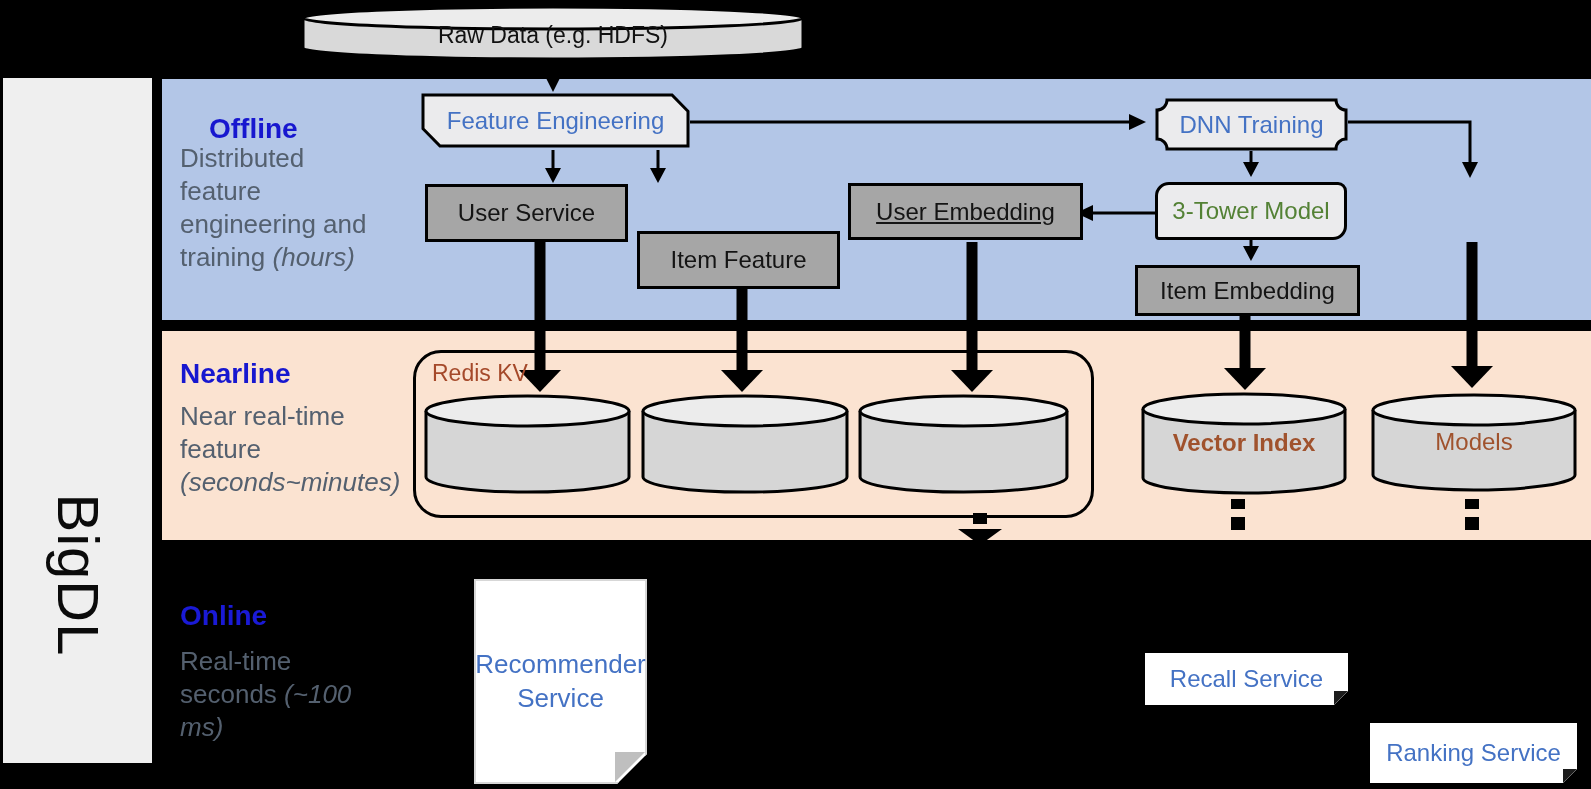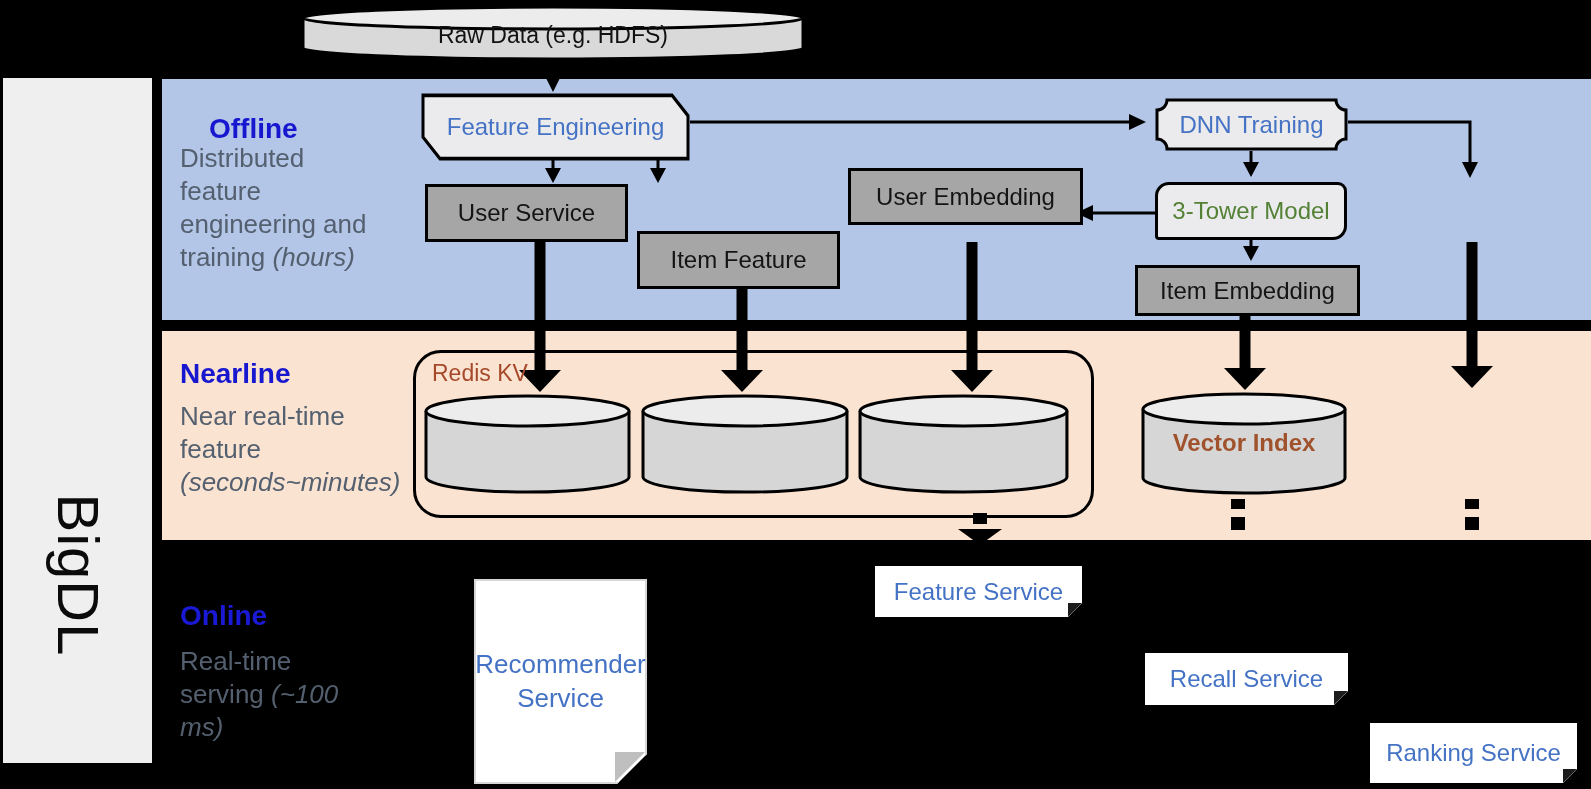--- a/index.html
+++ b/index.html
@@ -127,45 +127,45 @@
   </div>
 
   <div class="abs sec-title" style="left:180px;top:358px;">Nearline</div>
   <div class="abs sec-desc" style="left:180px;top:400px;width:218px;">
     <span>Near real-time feature</span>
     <span class="dur">(seconds~minutes)</span>
   </div>
 
   <div class="abs sec-title on-black" style="left:180px;top:600px;">Online</div>
   <div class="abs sec-desc" style="left:180px;top:645px;width:175px;">
-    <span>Real-time serving</span>
+    <span>Real-time seconds</span>
     <span class="dur">(~100 ms)</span>
   </div>
 
-  <div class="abs node" style="left:421px;top:93px;width:269px;height:68px;">
+  <div class="abs node" style="left:421px;top:93px;width:269px;height:55px;">
     <svg class="shape-svg" viewBox="0 0 269 57" preserveAspectRatio="none">
       <path d="M2 2 L251 2 L267 19 L267 55 L19 55 L2 37 Z" fill="#ebebed" stroke="#000" stroke-width="3"></path>
     </svg>
     <span class="lbl blue-label">Feature Engineering</span>
   </div>
 
   <div class="abs node" style="left:1155px;top:98px;width:193px;height:53px;">
     <svg class="shape-svg" viewBox="0 0 193 53" preserveAspectRatio="none">
       <path d="M2 12 A10 10 0 0 0 12 2 L181 2 A10 10 0 0 0 191 12 L191 41 A10 10 0 0 0 181 51 L12 51 A10 10 0 0 0 2 41 Z" fill="#ebebed" stroke="#000" stroke-width="3"></path>
     </svg>
     <span class="lbl blue-label">DNN Training</span>
   </div>
 
   <div class="abs node gray-box" style="left:425px;top:184px;width:203px;height:58px;">
     <span class="lbl">User Service</span>
   </div>
   <div class="abs node gray-box" style="left:637px;top:184px;width:203px;height:58px;margin-top:47px;">
     <span class="lbl">Item Feature</span>
   </div>
-  <div class="abs node gray-box" style="left:848px;top:168px;width:235px;height:57px;">
+  <div class="abs node gray-box" style="left:848px;top:183px;width:235px;height:57px;text-decoration:underline;">
     <span class="lbl">User Embedding</span>
   </div>
 
   <div class="abs node round-box" style="left:1155px;top:182px;width:192px;height:58px;">
     <span class="lbl">3-Tower Model</span>
   </div>
 
   <div class="abs node gray-box" style="left:1135px;top:265px;width:225px;height:51px;">
     <span class="lbl">Item Embedding</span>
   </div>
@@ -192,28 +192,32 @@
     </svg>
   </div>
 
   <div class="abs cylinder" style="left:1140px;top:390px;width:208px;height:107px;font-weight:bold;">
     <svg class="shape-svg" viewBox="0 0 208 107" preserveAspectRatio="none">
       <path d="M3 19 L3 88 A101 15 0 0 0 205 88 L205 19" fill="#d6d6d6" stroke="#000" stroke-width="3"></path>
       <ellipse cx="104" cy="19" rx="101" ry="15" fill="#ececec" stroke="#000" stroke-width="3"></ellipse>
     </svg>
     <div class="cyl-label">Vector Index</div>
   </div>
+  <div class="abs cylinder" style="left:1370px;top:391px;width:208px;height:103px;">
+    <svg class="shape-svg" viewBox="0 0 208 103" preserveAspectRatio="none">
+      <path d="M3 19 L3 84 A101 15 0 0 0 205 84 L205 19" fill="#d6d6d6" stroke="#000" stroke-width="3"></path>
+      <ellipse cx="104" cy="19" rx="101" ry="15" fill="#ececec" stroke="#000" stroke-width="3"></ellipse>
+    </svg>
+    <div class="cyl-label">Models</div>
+  </div>
 
   <div class="abs node doc" style="left:474px;top:579px;width:173px;height:205px;">
     <span class="lbl blue-label" style="font-size:26px;">Recommender Service</span>
   </div>
 
-  <div class="abs node svc" style="left:875px;top:566px;width:207px;height:51px;">
-    <span class="lbl blue-label">Feature Service</span>
-  </div>
   <div class="abs node svc" style="left:1145px;top:653px;width:203px;height:52px;">
     <span class="lbl blue-label">Recall Service</span>
   </div>
   <div class="abs node svc" style="left:1370px;top:723px;width:207px;height:60px;">
     <span class="lbl blue-label">Ranking Service</span>
   </div>
 
 </div>
 
 </body></html>

